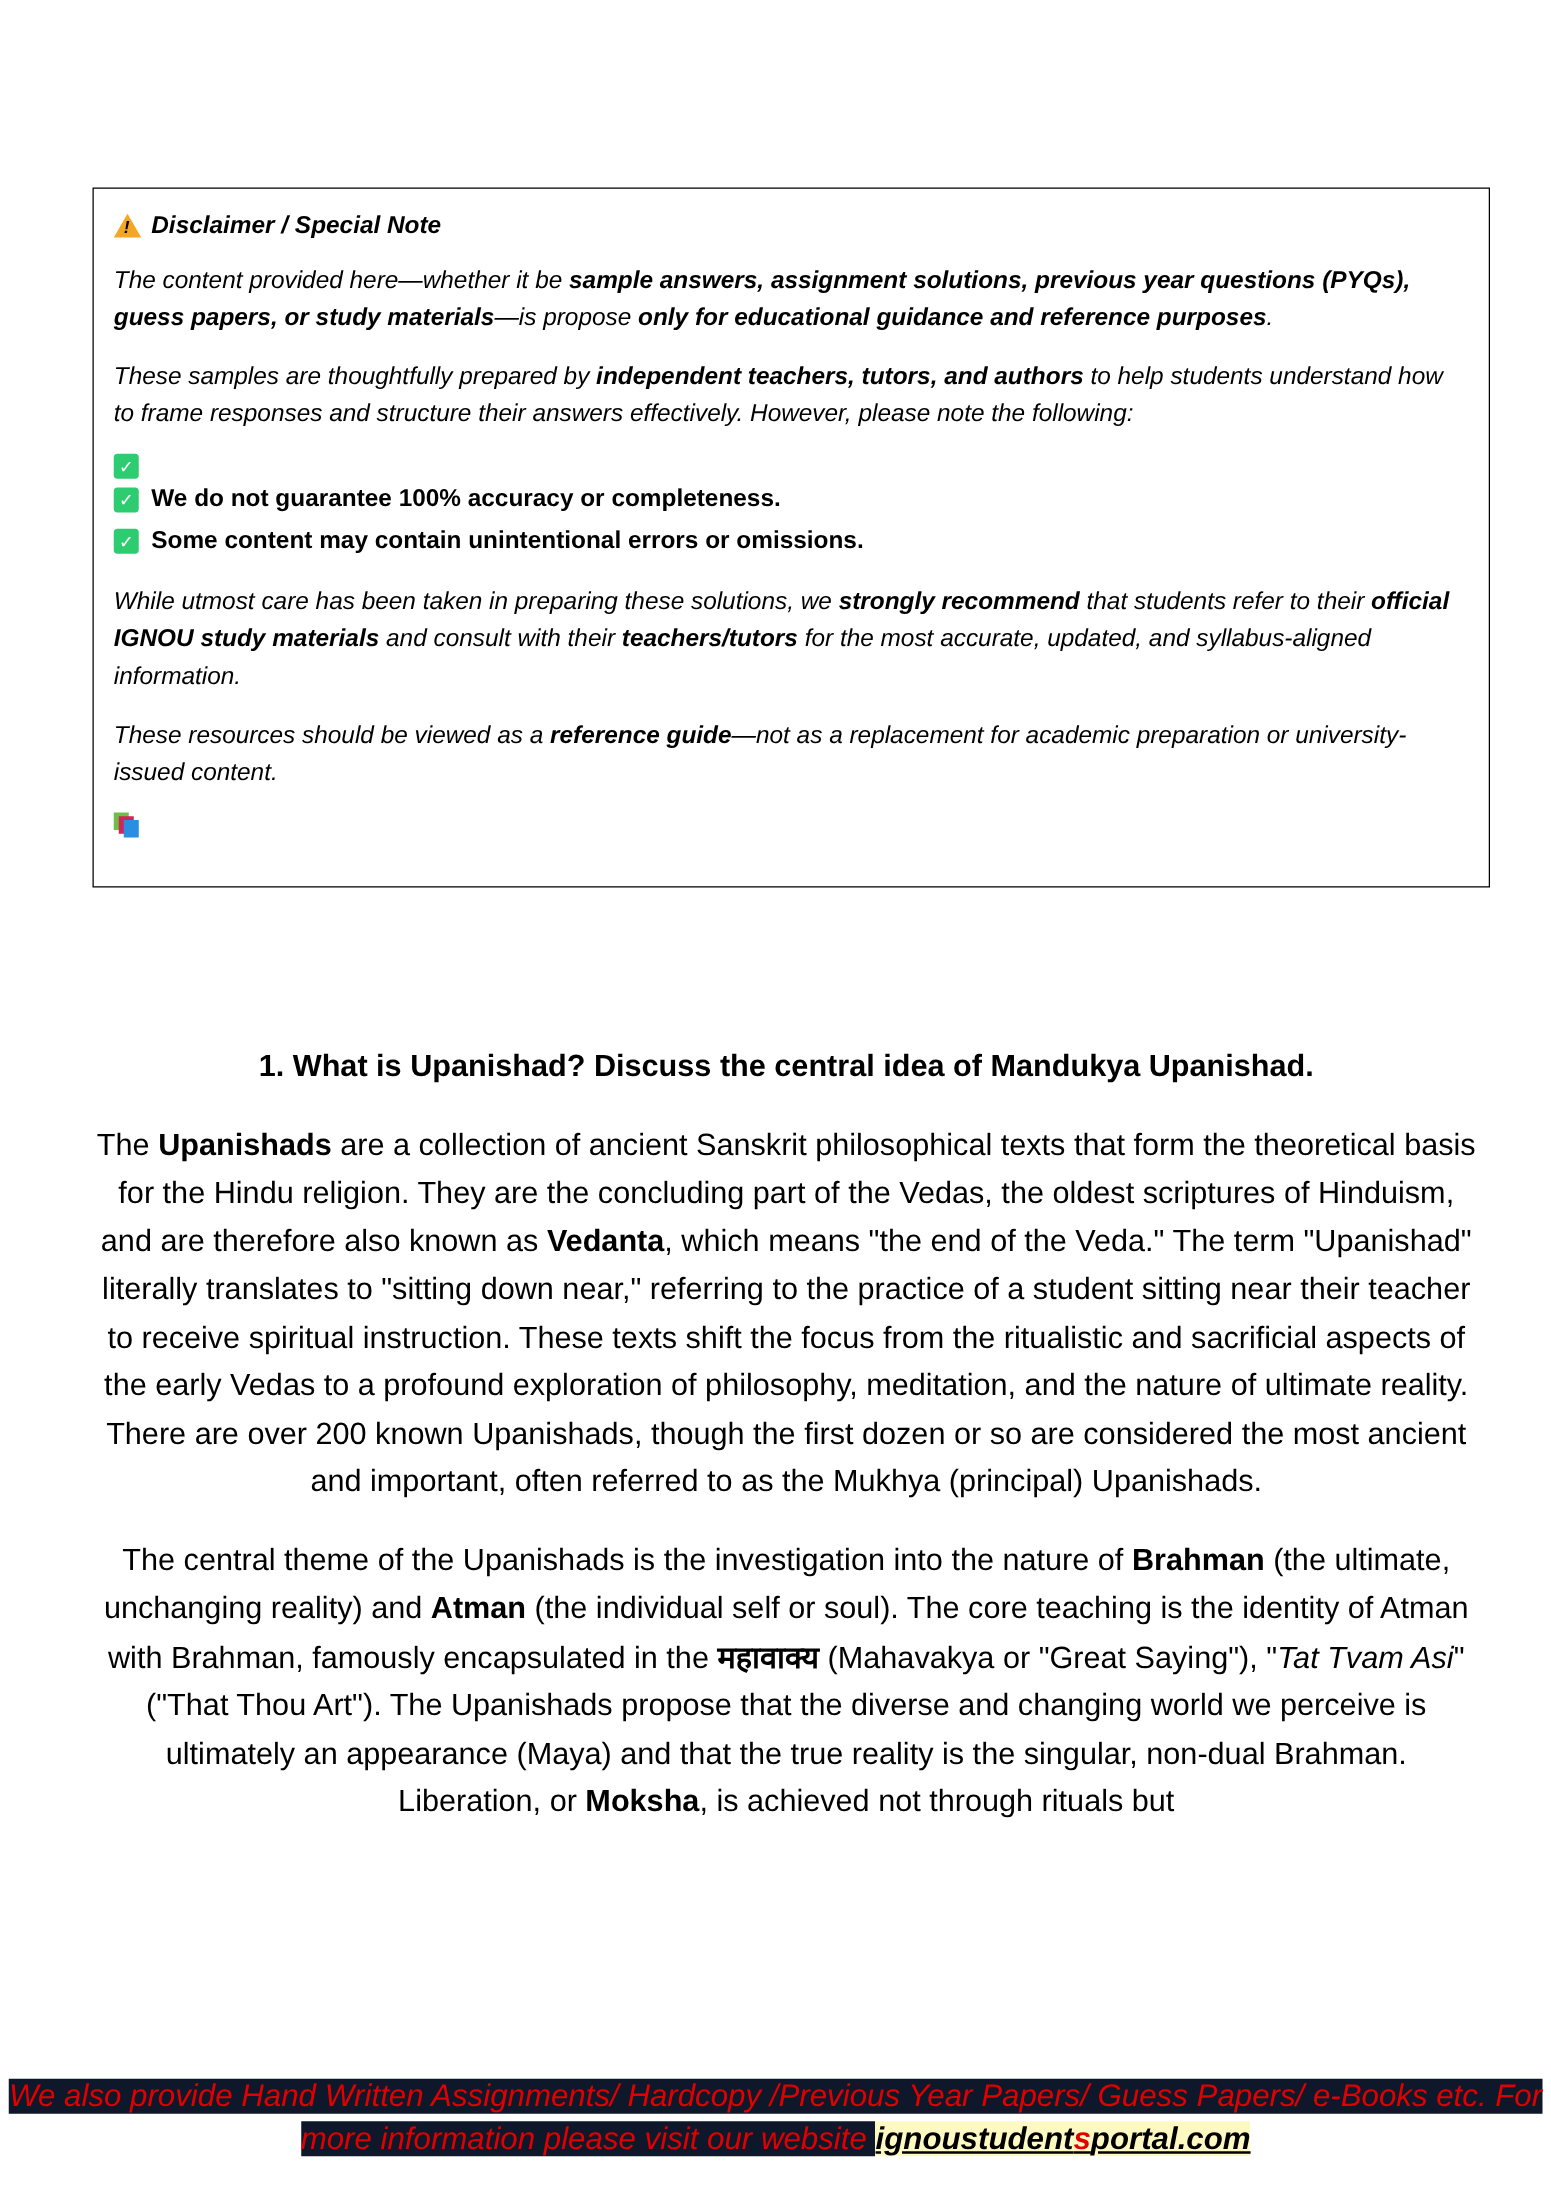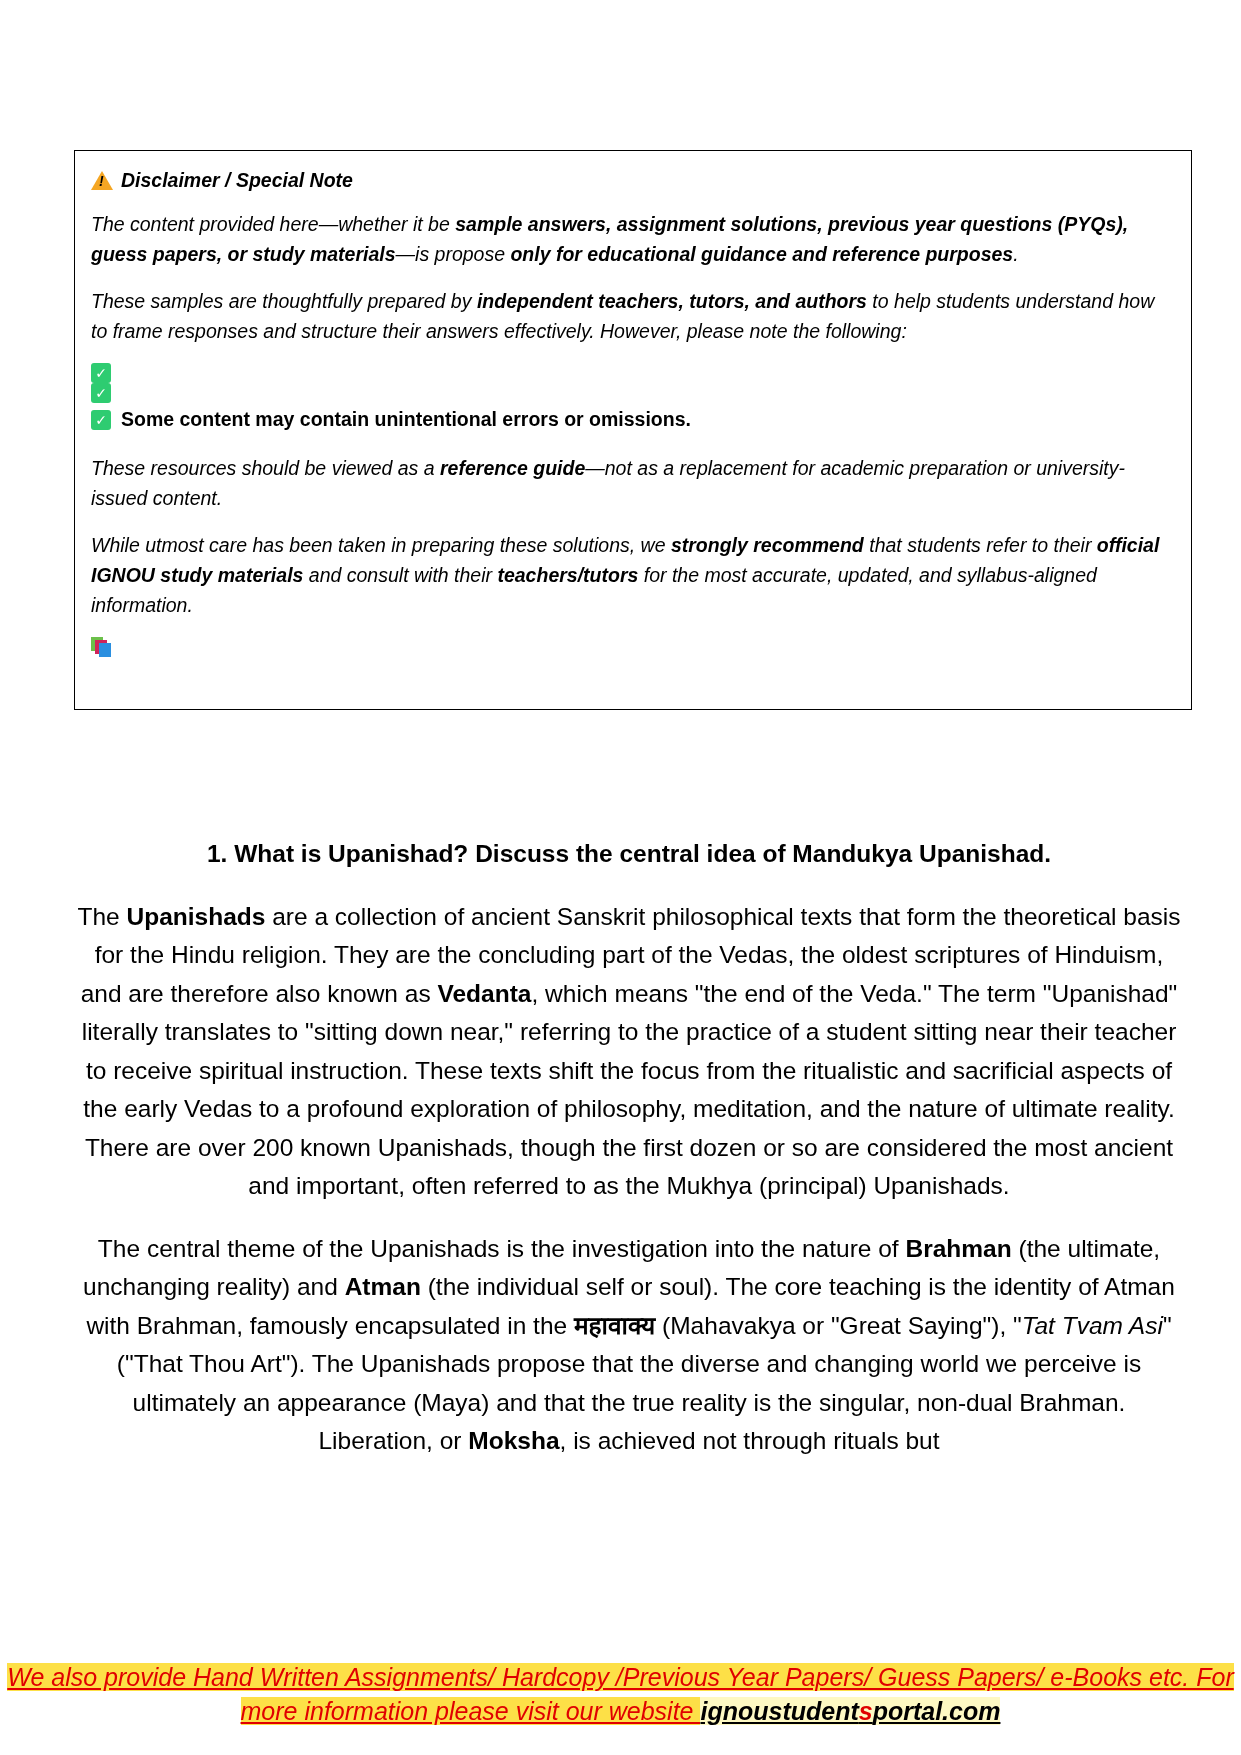--- a/index.html
+++ b/index.html
@@ -24,21 +24,21 @@
   .books-icon .b3 { left: 8px; top: 6px; background: #2a8fe0; }
   .footer-line { display: flex; align-items: center; gap: 10px; font-weight: bold; }
   b { font-weight: bold; }
   .main { position: absolute; left: 74px; top: 835px; width: 1110px; font-size: 24.5px; line-height: 38.5px; text-align: center; }
   .main p { margin: 0 0 24px 0; }
   .question { font-weight: bold; }
   .answer-label { font-weight: bold; }
   .deva { font-family: "DejaVu Sans", sans-serif; font-weight: bold; }
   .promo { position: absolute; left: 0; top: 1660px; width: 1241px; text-align: center;
            font-style: italic; font-size: 25px; line-height: 34px; color: #e00000; }
-  .promo span.hl { background: #fde047; text-decoration: underline; }
+  .promo span.hl { background: #0f172a; }
   .promo a { color: #000; font-weight: bold; text-decoration: underline; background: #fef9c3; }
   .promo a .red { color: #e00000; }
 </style>
 </head>
 <body>
 
 <div class="disclaimer">
   <p class="disc-title">
     <span class="warn-icon"></span>
     <span>Disclaimer / Special Note</span>
@@ -48,31 +48,32 @@
   </p>
   <p>
     <span>These samples are thoughtfully prepared by </span><b>independent teachers, tutors, and authors</b><span> to help students understand how to frame responses and structure their answers effectively. However, please note the following:</span>
   </p>
   <ul class="check-list">
     <li>
         <span class="check-icon">✓</span>
       </li>
     <li>
         <span class="check-icon">✓</span>
+        <span>We do not guarantee 100% accuracy or completeness.</span>
       </li>
     <li>
         <span class="check-icon">✓</span>
         <span>Some content may contain unintentional errors or omissions.</span>
       </li>
   </ul>
   <p>
-    <span>These resources should be viewed as a </span><b>reference guide</b><span>—not as a replacement for academic preparation or university-issued content.</span>
+    <span>While utmost care has been taken in preparing these solutions, we </span><b>strongly recommend</b><span> that students refer to their </span><b>official IGNOU study materials</b><span> and consult with their </span><b>teachers/tutors</b><span> for the most accurate, updated, and syllabus-aligned information.</span>
   </p>
   <p>
-    <span>While utmost care has been taken in preparing these solutions, we </span><b>strongly recommend</b><span> that students refer to their </span><b>official IGNOU study materials</b><span> and consult with their </span><b>teachers/tutors</b><span> for the most accurate, updated, and syllabus-aligned information.</span>
+    <span>These resources should be viewed as a </span><b>reference guide</b><span>—not as a replacement for academic preparation or university-issued content.</span>
   </p>
   <p class="footer-line">
     <span class="books-icon">
         <span class="b1"></span>
         <span class="b2"></span>
         <span class="b3"></span>
       </span>
   </p>
 </div>
 

